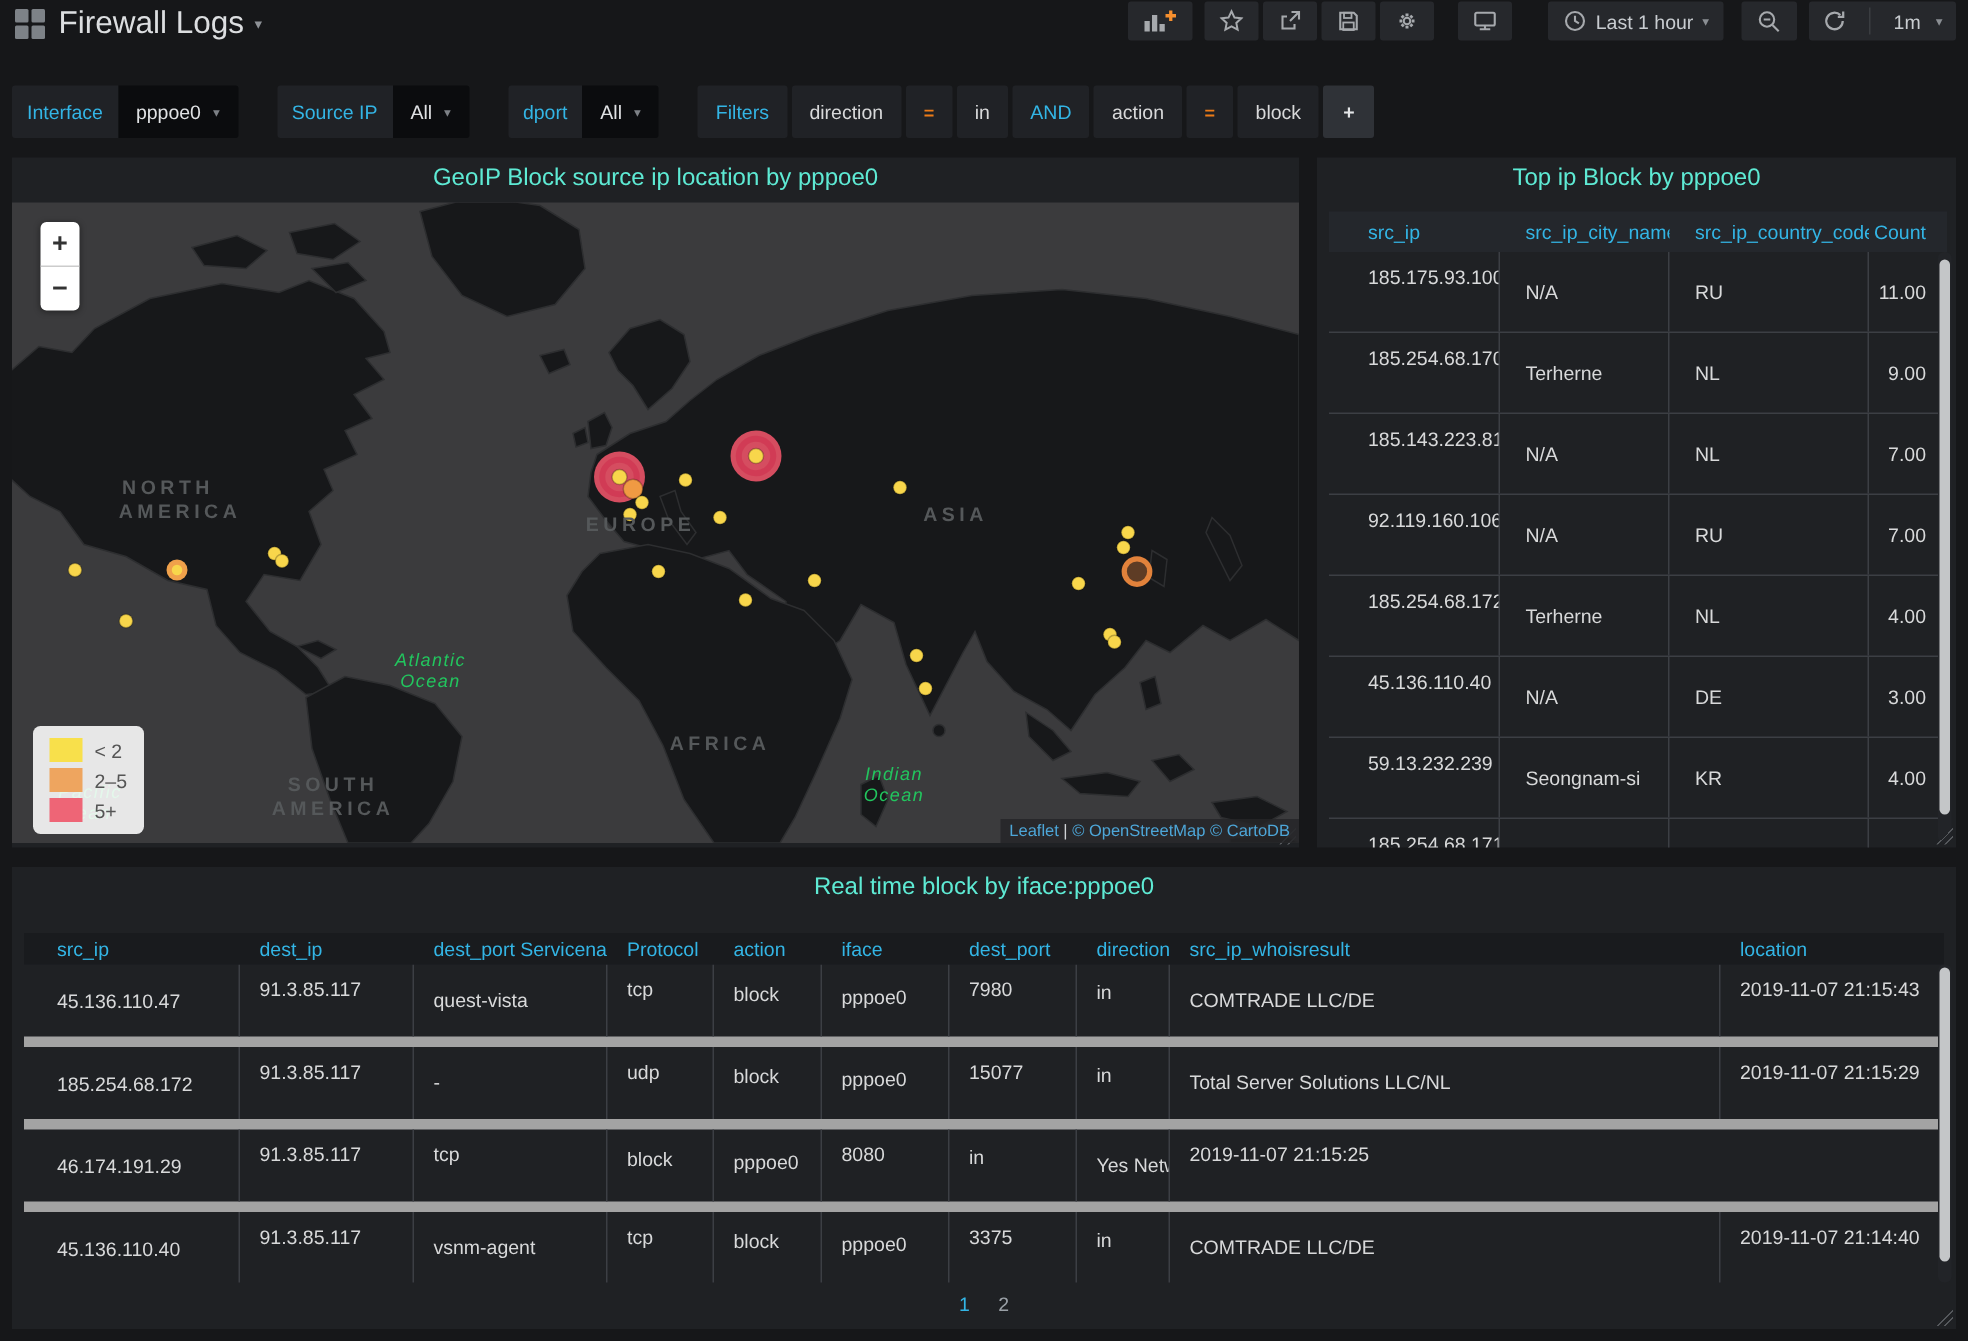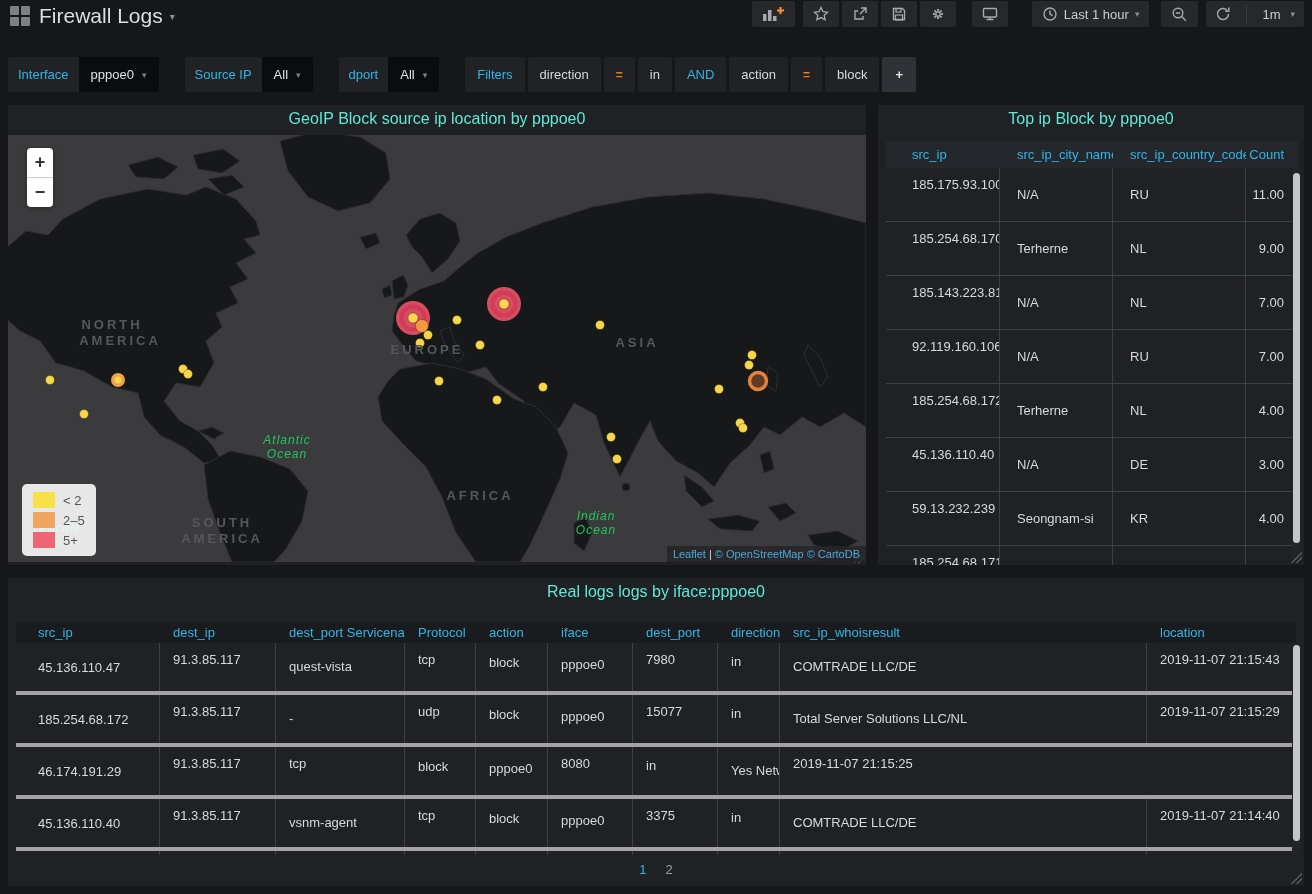--- a/index.html
+++ b/index.html
@@ -80,21 +80,21 @@
   .trow .tcell{padding-left:17px;overflow:hidden;white-space:nowrap;height:100%;display:flex;align-items:center;box-sizing:border-box;border-right:1px solid #3c3f44;}
   .trow .tcell.c0{padding-left:26px;align-items:flex-start;padding-top:9px;}
   .trow .tcell.c3{padding-left:0;justify-content:flex-end;padding-right:8px;border-right:none;}
   
   .ltable{position:absolute;left:8px;top:44px;width:1280px;}
   .thead-logs{grid-template-columns:144px 116px 129px 71px 72px 85px 85px 62px 367px 149px;height:21px;background:#191b1e;}
   .thead-logs .hcell{padding-left:13px;}
   .thead-logs .hcell.c0{padding-left:22px;}
   .tbody-logs{height:212px;}
   .lrow{display:grid;grid-template-columns:144px 116px 129px 71px 72px 85px 85px 62px 367px 149px;height:48px;
-    border-bottom:4px solid #a3a3a3;font-size:13px;color:#d8d9da;}
+    border-bottom:7px solid #a3a3a3;font-size:13px;color:#d8d9da;}
   .lrow .lcell{padding-left:13px;overflow:hidden;white-space:nowrap;box-sizing:border-box;border-right:1px solid #3c3f44;padding-top:9px;}
   .lrow .lcell.c0{padding-left:22px;padding-top:17px;}
   .lrow .lcell.c2,.lrow .lcell.c8{padding-top:16px;}
   .lrow .lcell.c4{padding-top:12px;} .lrow .lcell.c5{padding-top:14px;} .lrow .lcell.c7{padding-top:11px;}
   .lrow .lcell.c9{border-right:none;}
   .pager{position:absolute;left:0;right:0;bottom:9px;display:flex;justify-content:center;gap:19px;font-size:13px;}
   .page{color:#9aa0a6;cursor:pointer;}
   .page.active{color:#33b5e5;}
   
   .vscroll{position:absolute;width:9px;border-radius:4px;background:#222428;}
@@ -387,21 +387,21 @@
         </div>
       </div>
   </div>
   <div class="vscroll" id="top-scroll">
       <div class="vthumb"></div>
     </div>
   <div class="grip"></div>
 </div>
 
 <div class="panel" id="logs-panel">
-  <div class="panel-title">Real logs logs by iface:pppoe0</div>
+  <div class="panel-title">Real time block by iface:pppoe0</div>
   <div class="ltable">
     <div class="thead thead-logs">
       <span class="hcell c0">src_ip</span>
       <span class="hcell">dest_ip</span>
       <span class="hcell">dest_port Servicename</span>
       <span class="hcell">Protocol</span>
       <span class="hcell">action</span>
       <span class="hcell">iface</span>
       <span class="hcell">dest_port</span>
       <span class="hcell">direction</span>

